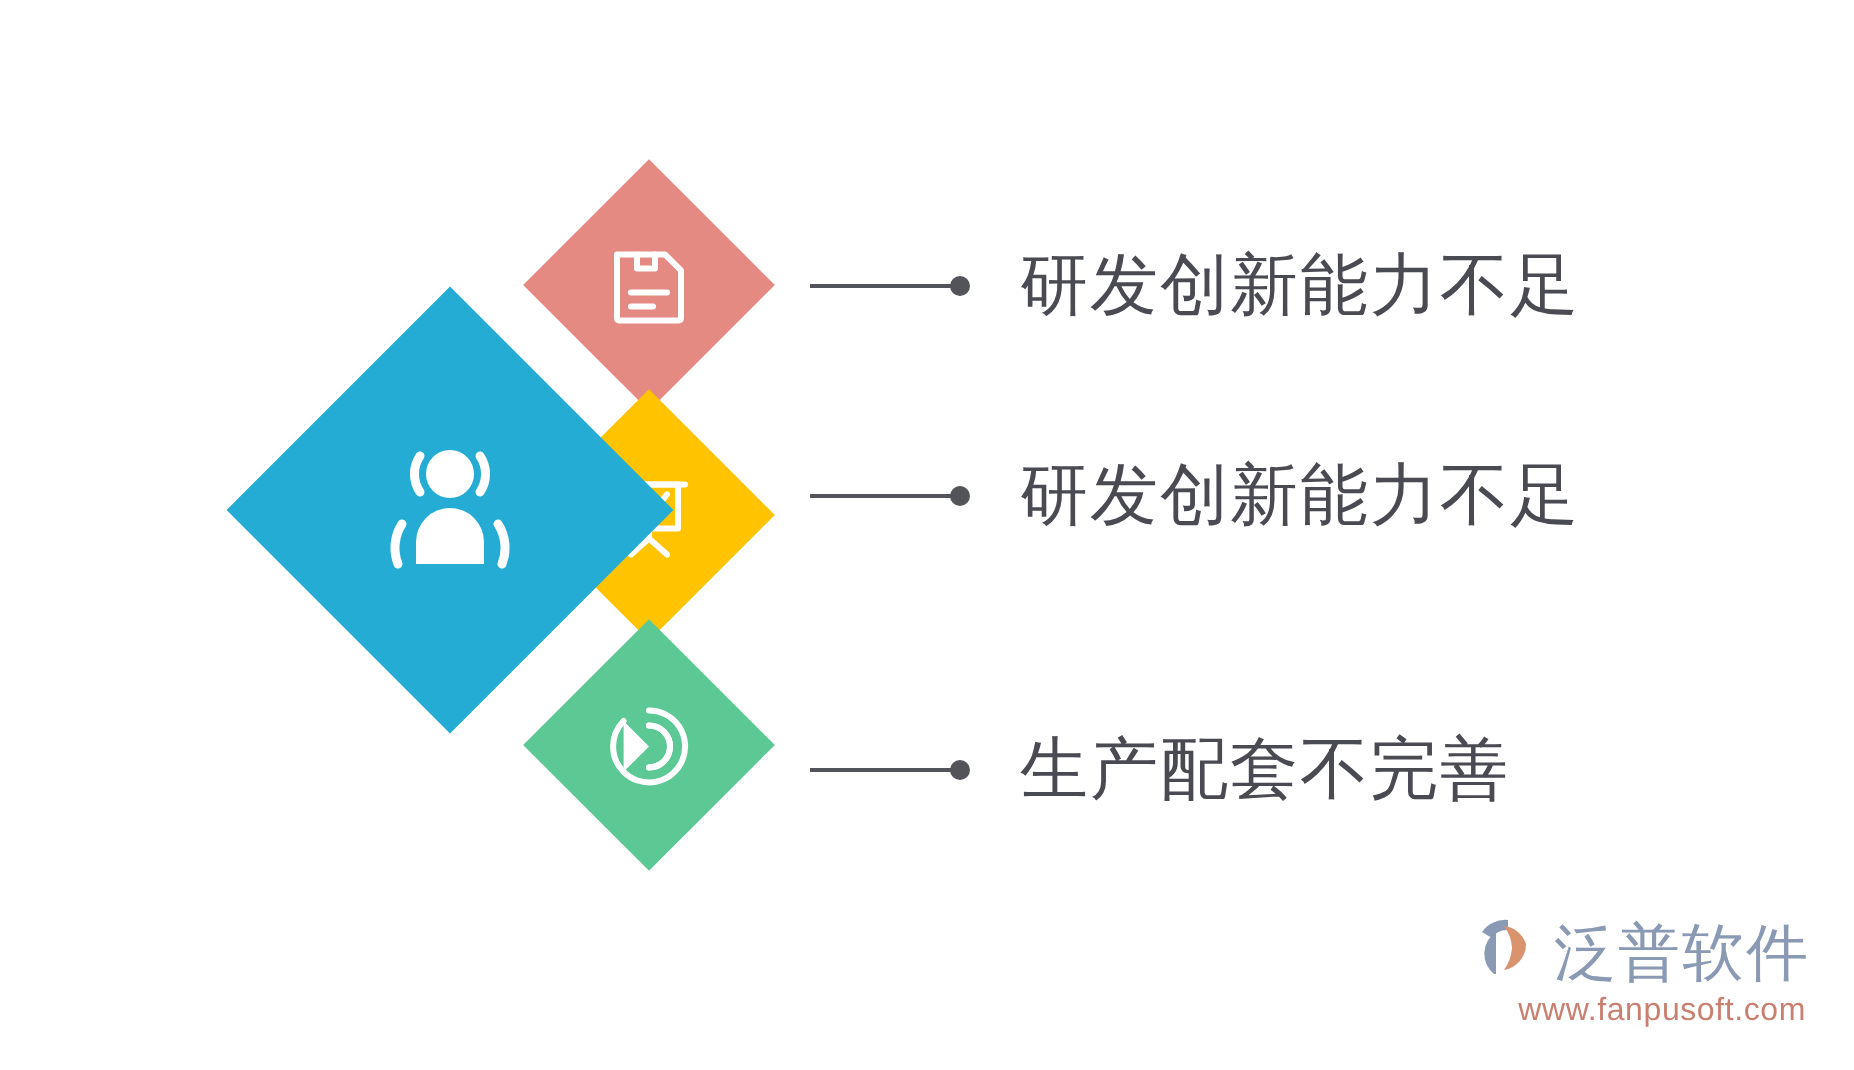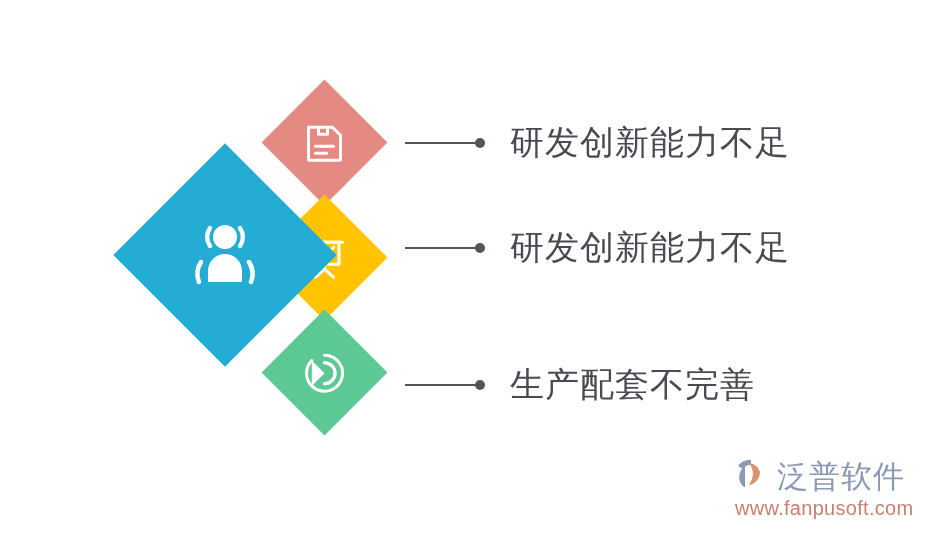--- a/index.html
+++ b/index.html
@@ -109,32 +109,32 @@
     position: absolute;
     right: 22px;
     bottom: 16px;
     width: 170px;
     height: 62px;
     text-align: right;
   }
   #watermark .wm-top {
     display: flex;
     align-items: center;
-    justify-content: space-between;
+    justify-content: flex-end;
     gap: 5px;
     height: 38px;
   }
   #watermark .wm-name {
     font-size: 31px;
     color: #8b9ab4;
     letter-spacing: 1px;
     line-height: 1;
   }
   #watermark .wm-url {
-    font-size: 20px;
+    font-size: 16px;
     color: #c98070;
     letter-spacing: 0.3px;
     line-height: 1;
     margin-top: 3px;
     margin-right: 2px;
   }
 </style>
 </head>
 <body>
 

